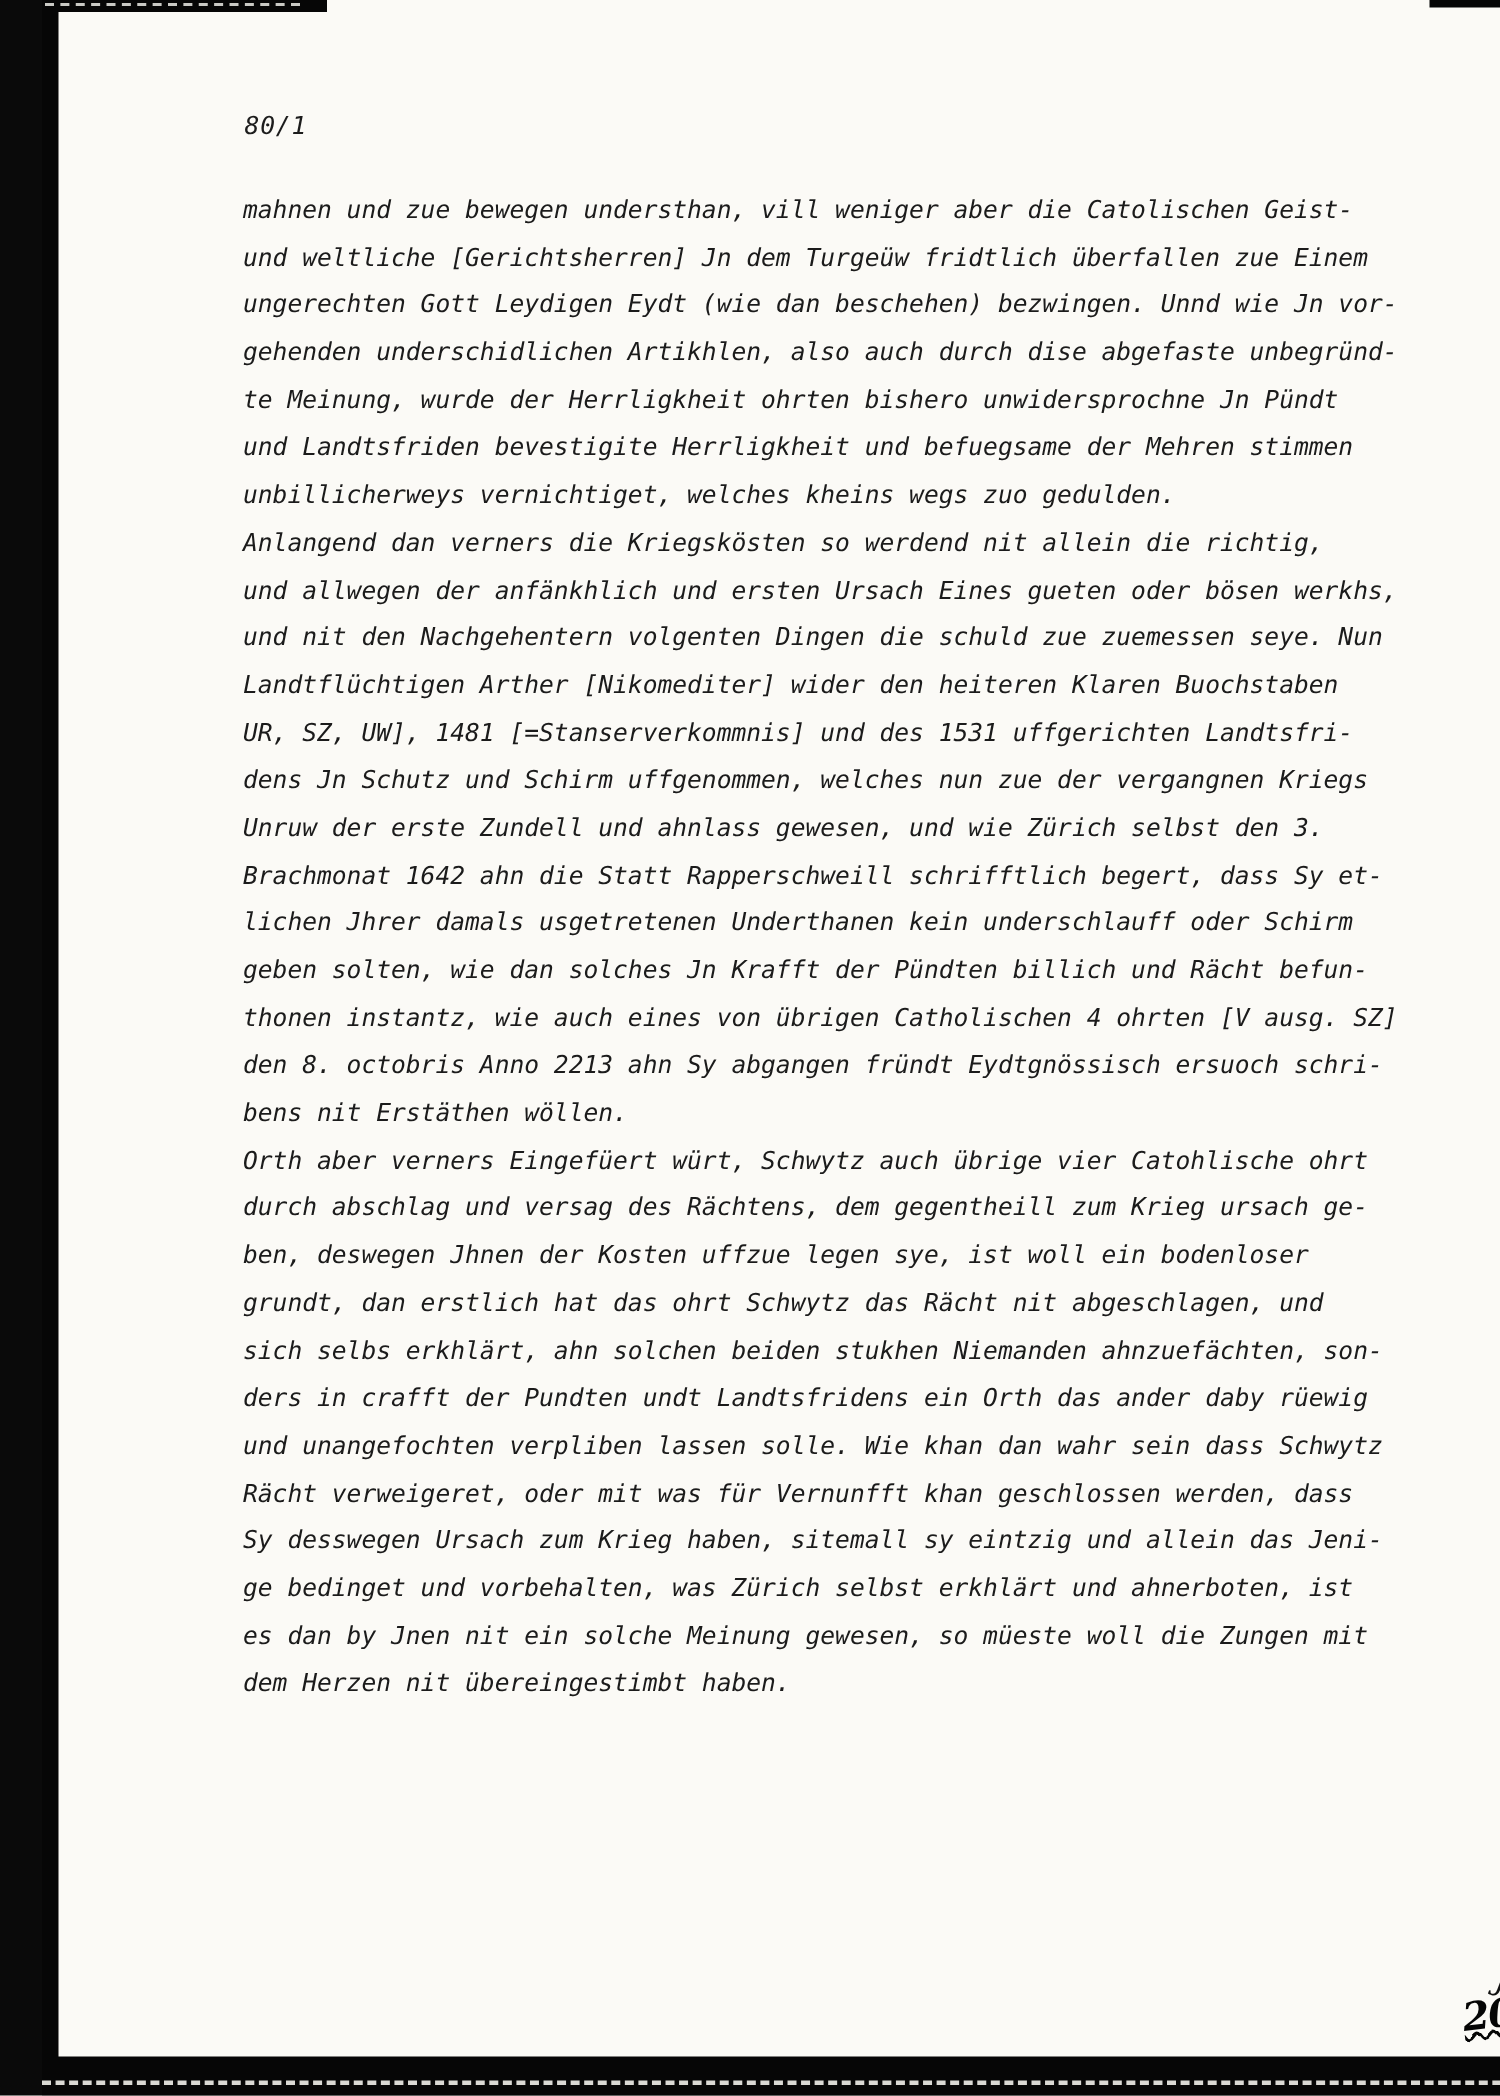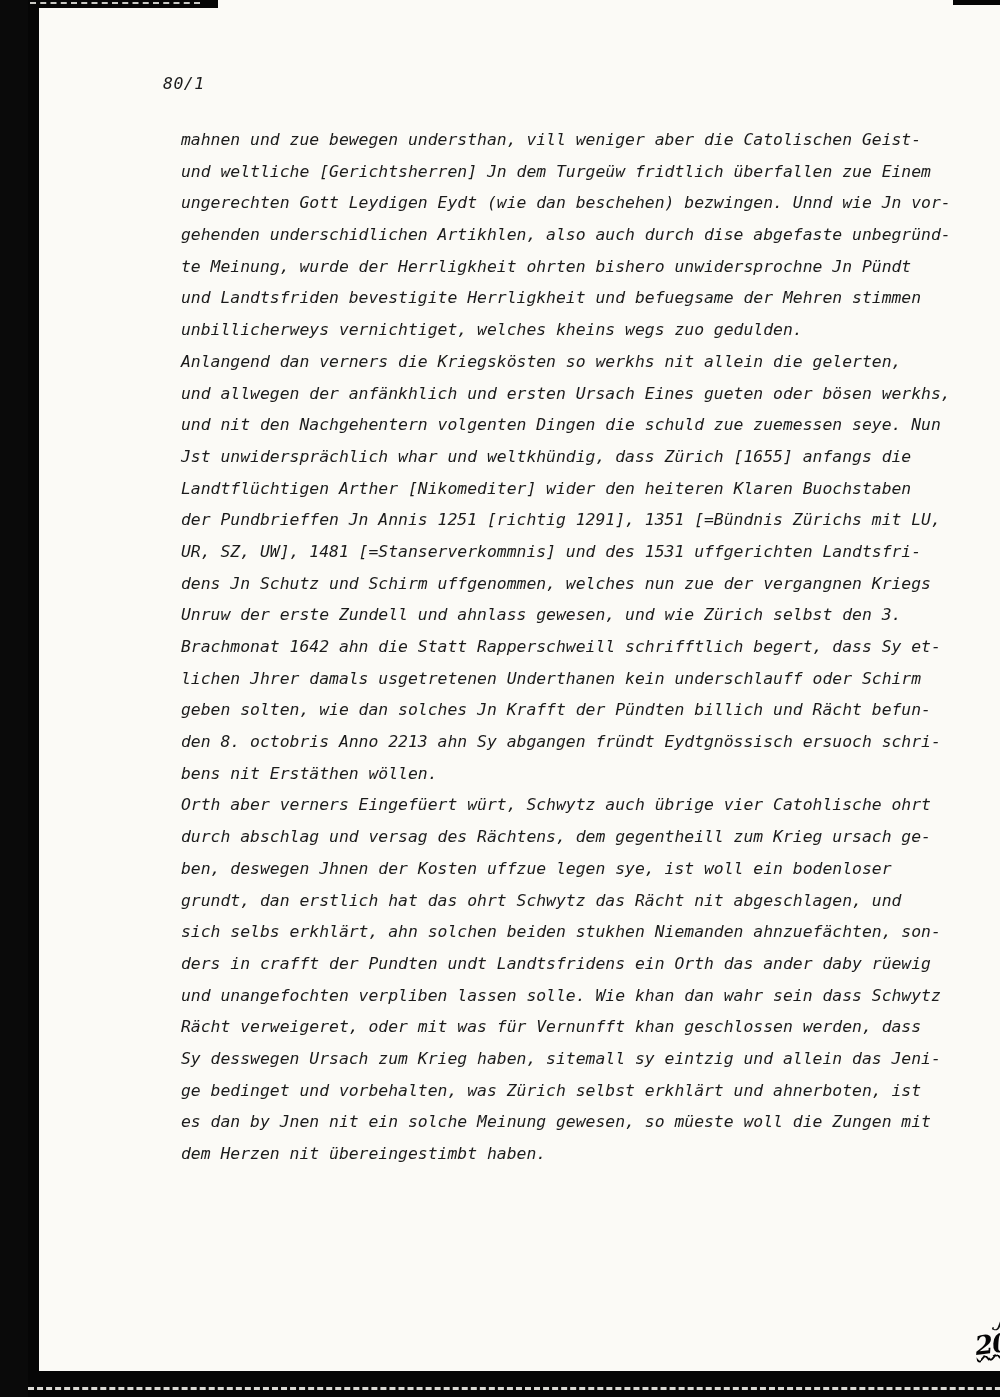--- a/index.html
+++ b/index.html
@@ -23,21 +23,21 @@
   .page-number {
     position: absolute;
     left: 124px; top: 74px;
     font-style: italic;
     font-size: 16.5px;
     color: #1c1c1c;
     letter-spacing: 0.5px;
   }
   .body-text {
     position: absolute;
-    left: 142px; top: 124px;
+    left: 123px; top: 124px;
     width: 800px;
     font-style: italic;
     font-size: 16.4px;
     color: #1b1b1b;
   }
   .body-text .line {
     height: 31.7px;
     line-height: 31.7px;
     white-space: pre;
   }
@@ -95,32 +95,31 @@
     <div class="page-number">80/1</div>
 
     <div class="body-text">
         <div class="line">mahnen und zue bewegen understhan, vill weniger aber die Catolischen Geist-</div>
         <div class="line">und weltliche [Gerichtsherren] Jn dem Turgeüw fridtlich überfallen zue Einem</div>
         <div class="line">ungerechten Gott Leydigen Eydt (wie dan beschehen) bezwingen. Unnd wie Jn vor-</div>
         <div class="line">gehenden underschidlichen Artikhlen, also auch durch dise abgefaste unbegründ-</div>
         <div class="line">te Meinung, wurde der Herrligkheit ohrten bishero unwidersprochne Jn Pündt</div>
         <div class="line">und Landtsfriden bevestigite Herrligkheit und befuegsame der Mehren stimmen</div>
         <div class="line">unbillicherweys vernichtiget, welches kheins wegs zuo gedulden.</div>
-        <div class="line">Anlangend dan verners die Kriegskösten so werkhs nit allein die gelerten,</div>
+        <div class="line">Anlangend dan verners die Kriegskösten so werdend nit allein die richtig,</div>
         <div class="line">und allwegen der anfänkhlich und ersten Ursach Eines gueten oder bösen werkhs,</div>
         <div class="line">und nit den Nachgehentern volgenten Dingen die schuld zue zuemessen seye. Nun</div>
-        <div class="line">Jst unwidersprächlich whar und weltkhündig, dass Zürich [1655] anfangs die</div>
         <div class="line">Landtflüchtigen Arther [Nikomediter] wider den heiteren Klaren Buochstaben</div>
-        <div class="line">der Pundbrieffen Jn Annis 1251 [richtig 1291], 1351 [=Bündnis Zürichs mit LU,</div>
         <div class="line">UR, SZ, UW], 1481 [=Stanserverkommnis] und des 1531 uffgerichten Landtsfri-</div>
         <div class="line">dens Jn Schutz und Schirm uffgenommen, welches nun zue der vergangnen Kriegs</div>
         <div class="line">Unruw der erste Zundell und ahnlass gewesen, und wie Zürich selbst den 3.</div>
         <div class="line">Brachmonat 1642 ahn die Statt Rapperschweill schrifftlich begert, dass Sy et-</div>
         <div class="line">lichen Jhrer damals usgetretenen Underthanen kein underschlauff oder Schirm</div>
         <div class="line">geben solten, wie dan solches Jn Krafft der Pündten billich und Rächt befun-</div>
+        <div class="line">thonen instantz, wie auch eines von übrigen Catholischen 4 ohrten [V ausg. SZ]</div>
         <div class="line">den 8. octobris Anno 2213 ahn Sy abgangen fründt Eydtgnössisch ersuoch schri-</div>
         <div class="line">bens nit Erstäthen wöllen.</div>
         <div class="line">Orth aber verners Eingefüert würt, Schwytz auch übrige vier Catohlische ohrt</div>
         <div class="line">durch abschlag und versag des Rächtens, dem gegentheill zum Krieg ursach ge-</div>
         <div class="line">ben, deswegen Jhnen der Kosten uffzue legen sye, ist woll ein bodenloser</div>
         <div class="line">grundt, dan erstlich hat das ohrt Schwytz das Rächt nit abgeschlagen, und</div>
         <div class="line">sich selbs erkhlärt, ahn solchen beiden stukhen Niemanden ahnzuefächten, son-</div>
         <div class="line">ders in crafft der Pundten undt Landtsfridens ein Orth das ander daby rüewig</div>
         <div class="line">und unangefochten verpliben lassen solle. Wie khan dan wahr sein dass Schwytz</div>
         <div class="line">Rächt verweigeret, oder mit was für Vernunfft khan geschlossen werden, dass</div>

